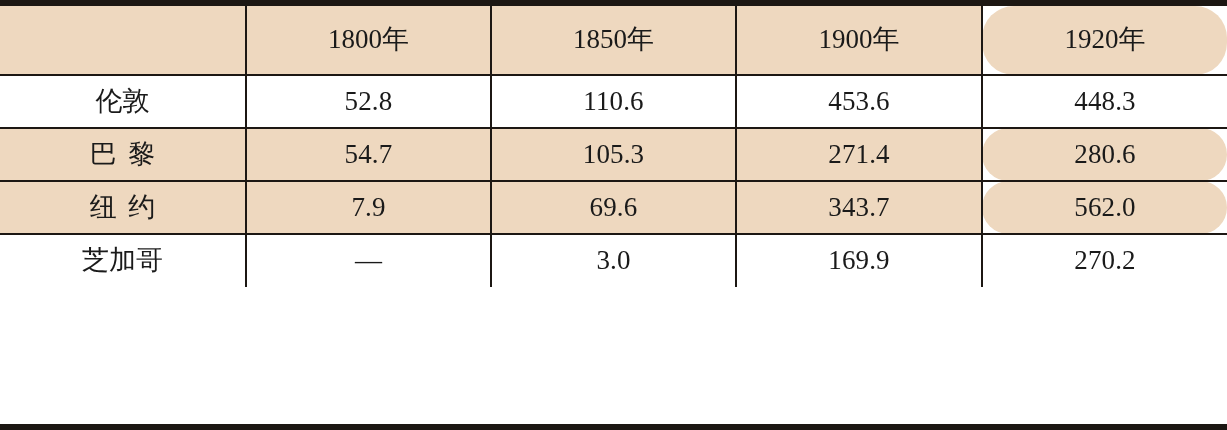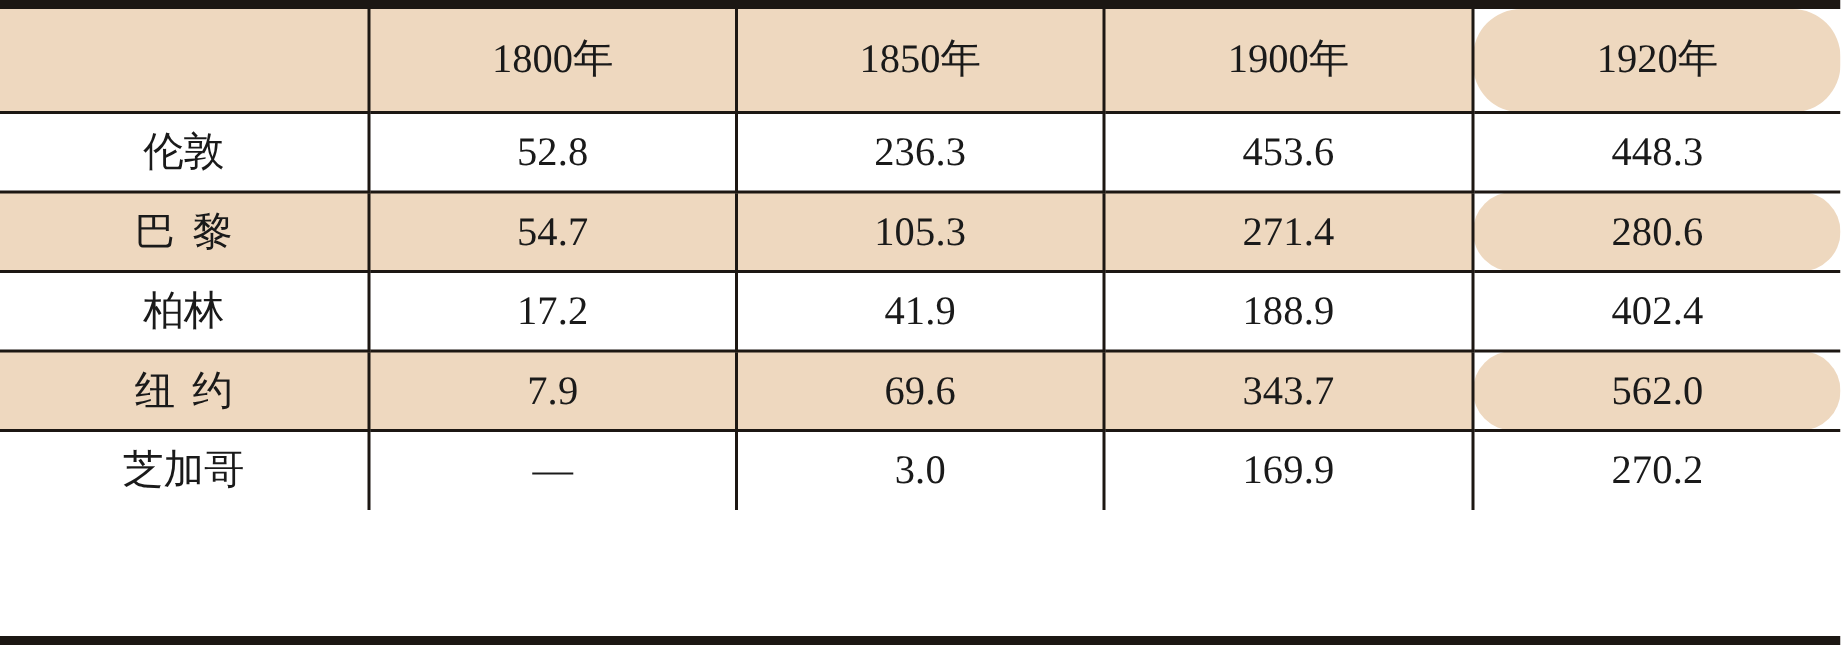--- a/index.html
+++ b/index.html
@@ -117,40 +117,33 @@
         <th>1850年</th>
         <th>1900年</th>
         <th>1920年</th>
       </tr>
     </thead>
     <tbody>
 
       <tr class="plain">
         <td class="city-cell">伦敦</td>
         <td class="num-cell">52.8</td>
-        <td class="num-cell">236.3</td>
+        <td class="num-cell">110.6</td>
         <td class="num-cell">453.6</td>
         <td class="num-cell">448.3</td>
       </tr>
 
       <tr class="shade">
         <td class="city-cell spaced">巴黎</td>
         <td class="num-cell">54.7</td>
         <td class="num-cell">105.3</td>
         <td class="num-cell">271.4</td>
         <td class="num-cell">280.6</td>
       </tr>
 
-      <tr class="plain">
-        <td class="city-cell">柏林</td>
-        <td class="num-cell">17.2</td>
-        <td class="num-cell">41.9</td>
-        <td class="num-cell">188.9</td>
-        <td class="num-cell">402.4</td>
-      </tr>
 
       <tr class="shade">
         <td class="city-cell spaced">纽约</td>
         <td class="num-cell">7.9</td>
         <td class="num-cell">69.6</td>
         <td class="num-cell">343.7</td>
         <td class="num-cell">562.0</td>
       </tr>
 
       <tr class="plain">

